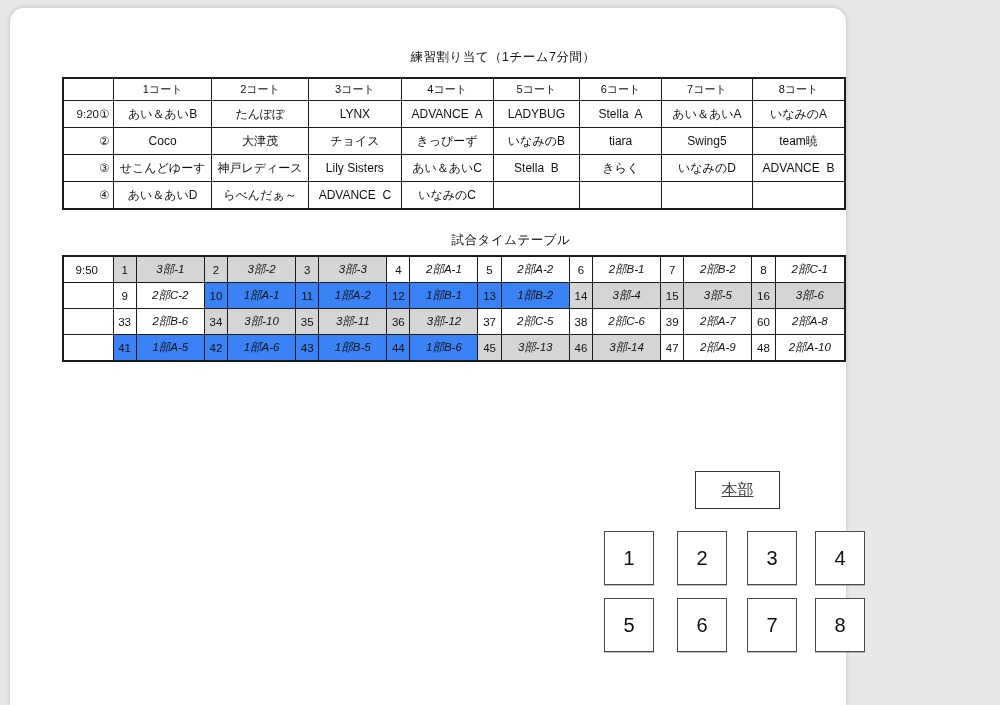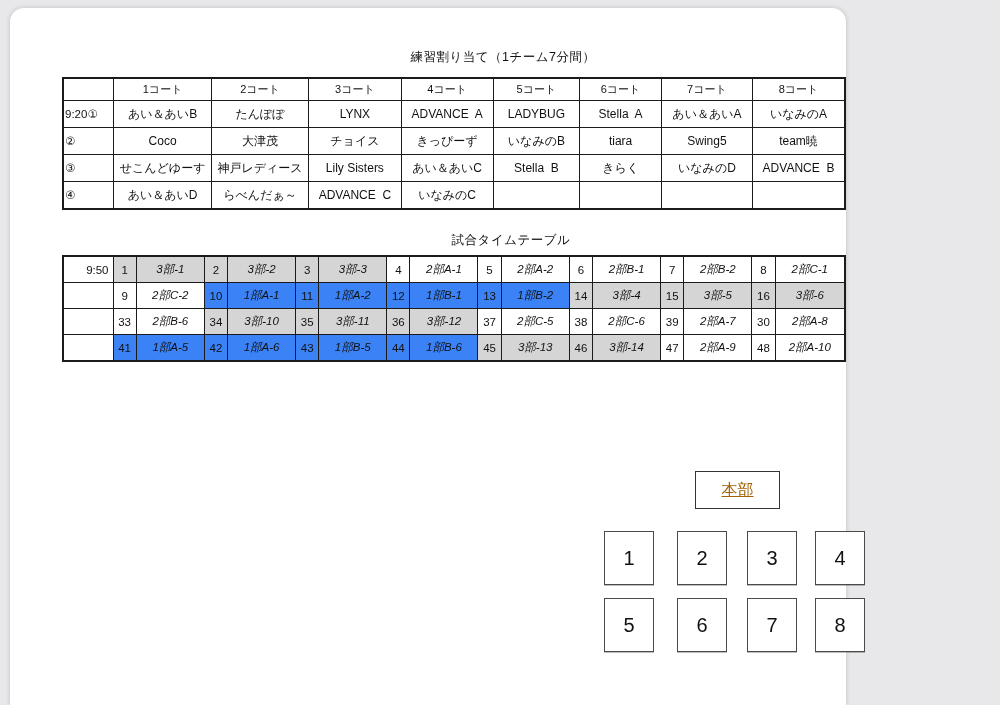--- a/index.html
+++ b/index.html
@@ -29,36 +29,36 @@
   table.tbl td{
     border:1.4px solid #1b1b1b;
     text-align:center;vertical-align:middle;
     font-size:12px;white-space:pre;overflow:hidden;
     padding:0 1px;color:#111;
   }
   
   table.practice{left:52px;top:69px;}
   table.practice tr.head td{height:21px;font-size:11px;}
   table.practice tr.body td{height:26px;}
-  table.practice td.time{text-align:left;padding-right:4px;font-size:11.5px;}
+  table.practice td.time{text-align:right;padding-right:4px;font-size:11.5px;}
   
   table.timetable{left:52px;top:247px;}
   table.timetable tr.head td{height:25px;font-size:11.5px;}
   table.timetable tr.body td{height:25px;font-size:11.5px;}
-  table.timetable td.time{text-align:right;padding-right:4px;font-size:11px;margin-left:11px;}
+  table.timetable td.time{padding-right:4px;font-size:11px;margin-left:11px;}
   table.timetable td.num{font-size:11px;}
   table.timetable td.lbl{border-left:1.2px dashed #1b1b1b;font-style:italic;}
   td.shade-dark{background:#d5d5d5;}
   td.shade-light{background:#3b82f6;}
 
   
   .honbu{
     position:absolute;left:685px;top:463px;width:83px;height:36px;
     border:1.3px solid #333;display:flex;align-items:center;justify-content:center;
-    font-size:16px;color:#a16207;background:#fff;text-decoration:underline;
+    font-size:16px;color:#404040;background:#fff;text-decoration:underline;
   }
   .court{
     position:absolute;width:48px;height:52px;
     border:1.2px solid #4a4a4a;background:#fff;
     display:flex;align-items:center;justify-content:center;
     font-size:20px;color:#111;
     box-shadow:0 1px 0 rgba(0,0,0,0.25);
   }
 </style>
 </head>
@@ -210,21 +210,21 @@
             <td class="num shade-dark">35</td>
             <td class="lbl shade-dark">3部-11</td>
             <td class="num shade-dark">36</td>
             <td class="lbl shade-dark">3部-12</td>
             <td class="num">37</td>
             <td class="lbl">2部C-5</td>
             <td class="num">38</td>
             <td class="lbl">2部C-6</td>
             <td class="num">39</td>
             <td class="lbl">2部A-7</td>
-            <td class="num">30</td>
+            <td class="num">60</td>
             <td class="lbl">2部A-8</td>
           </tr>
           <tr class="body">
             <td class="time"></td>
             <td class="num shade-light">41</td>
             <td class="lbl shade-light">1部A-5</td>
             <td class="num shade-light">42</td>
             <td class="lbl shade-light">1部A-6</td>
             <td class="num shade-light">43</td>
             <td class="lbl shade-light">1部B-5</td>

